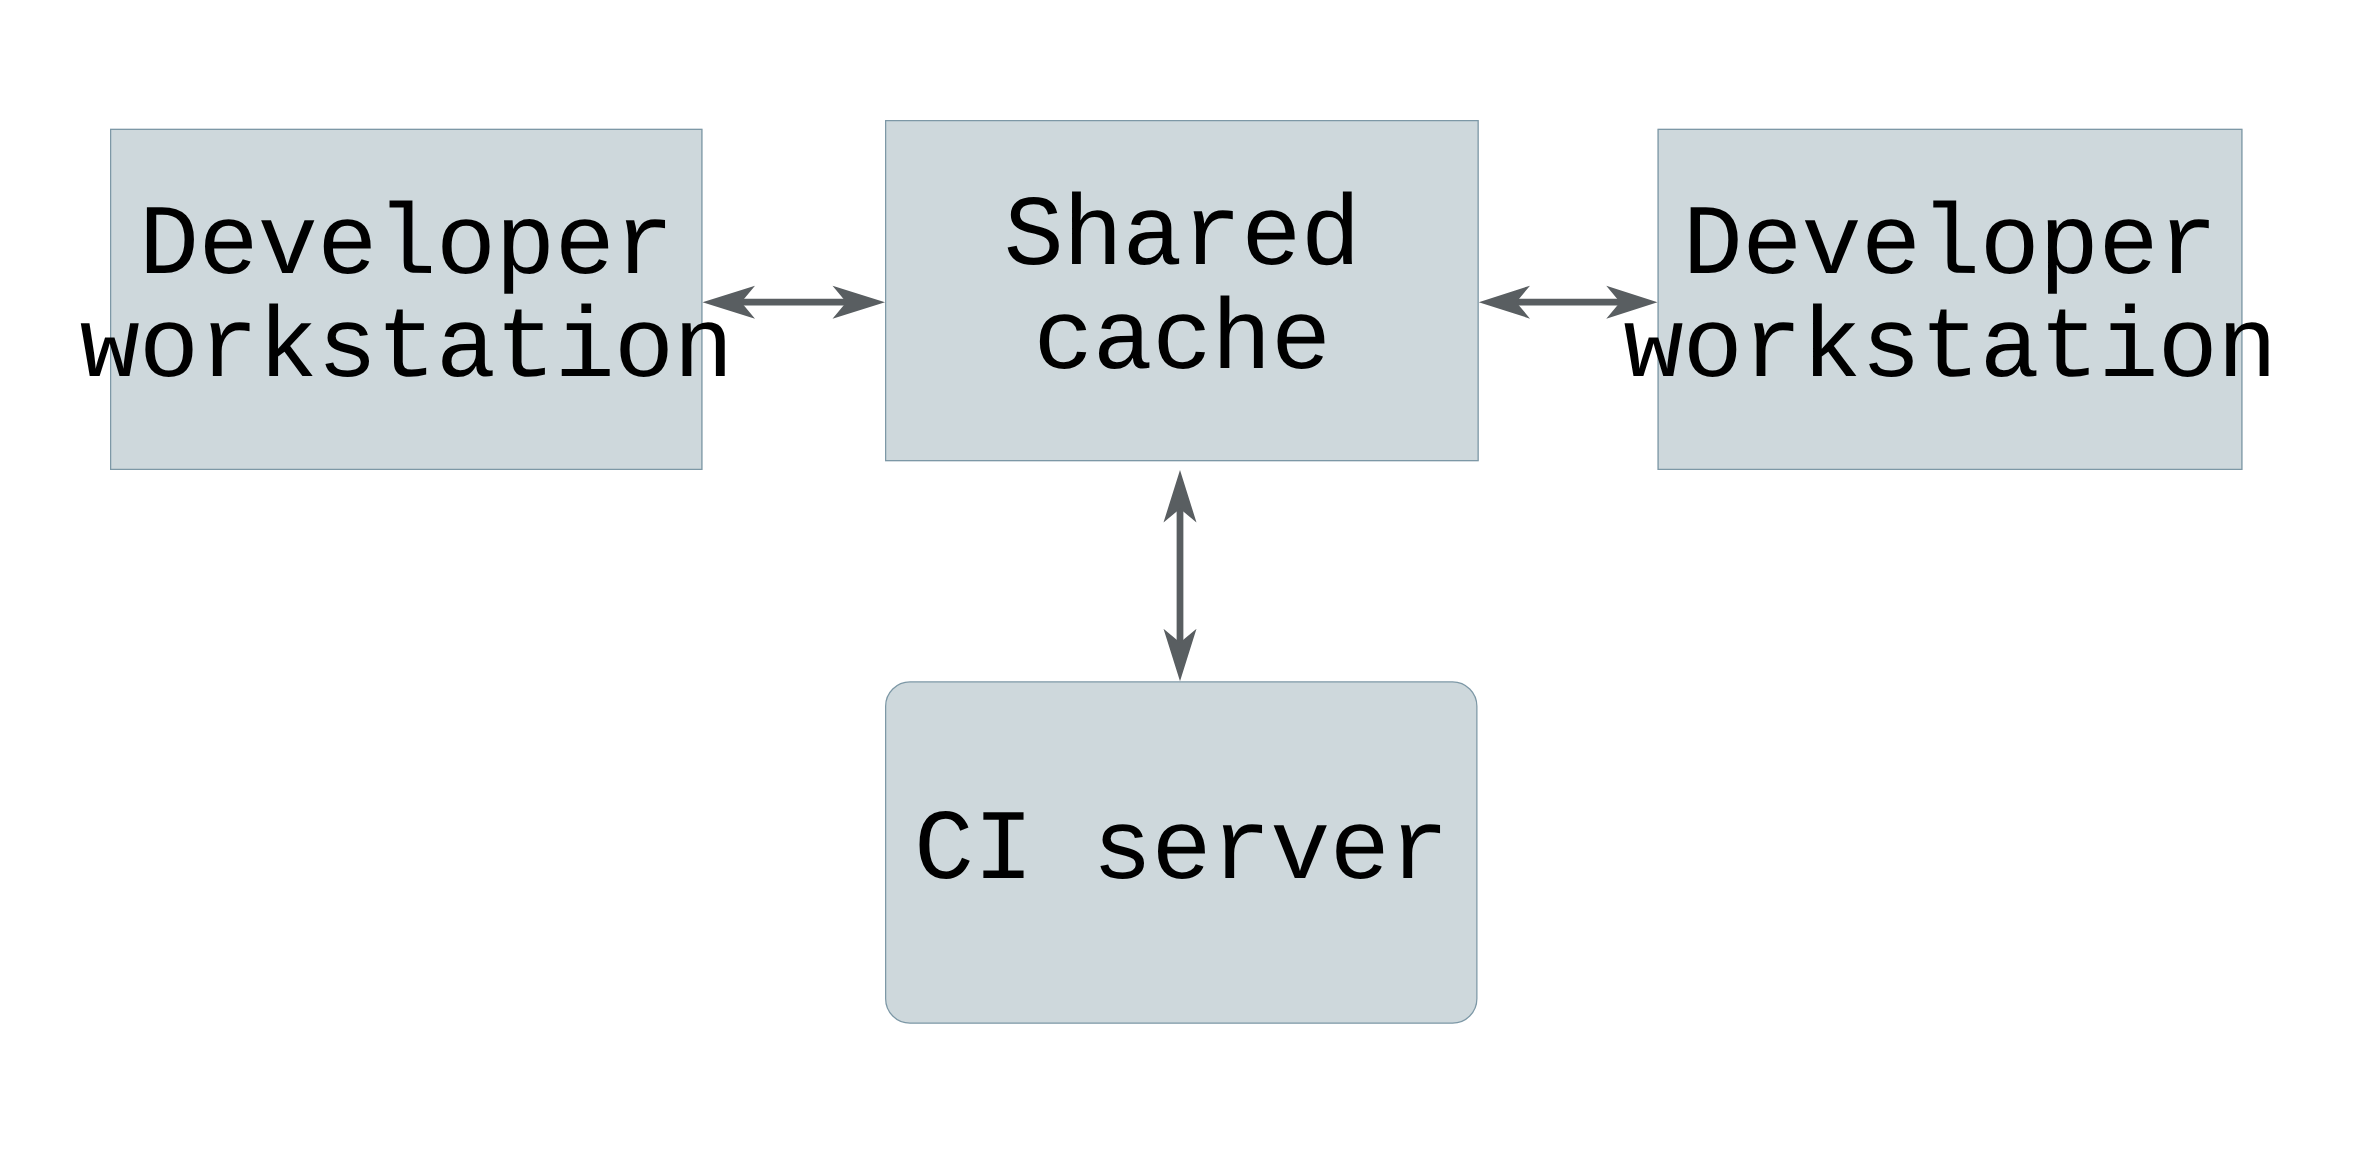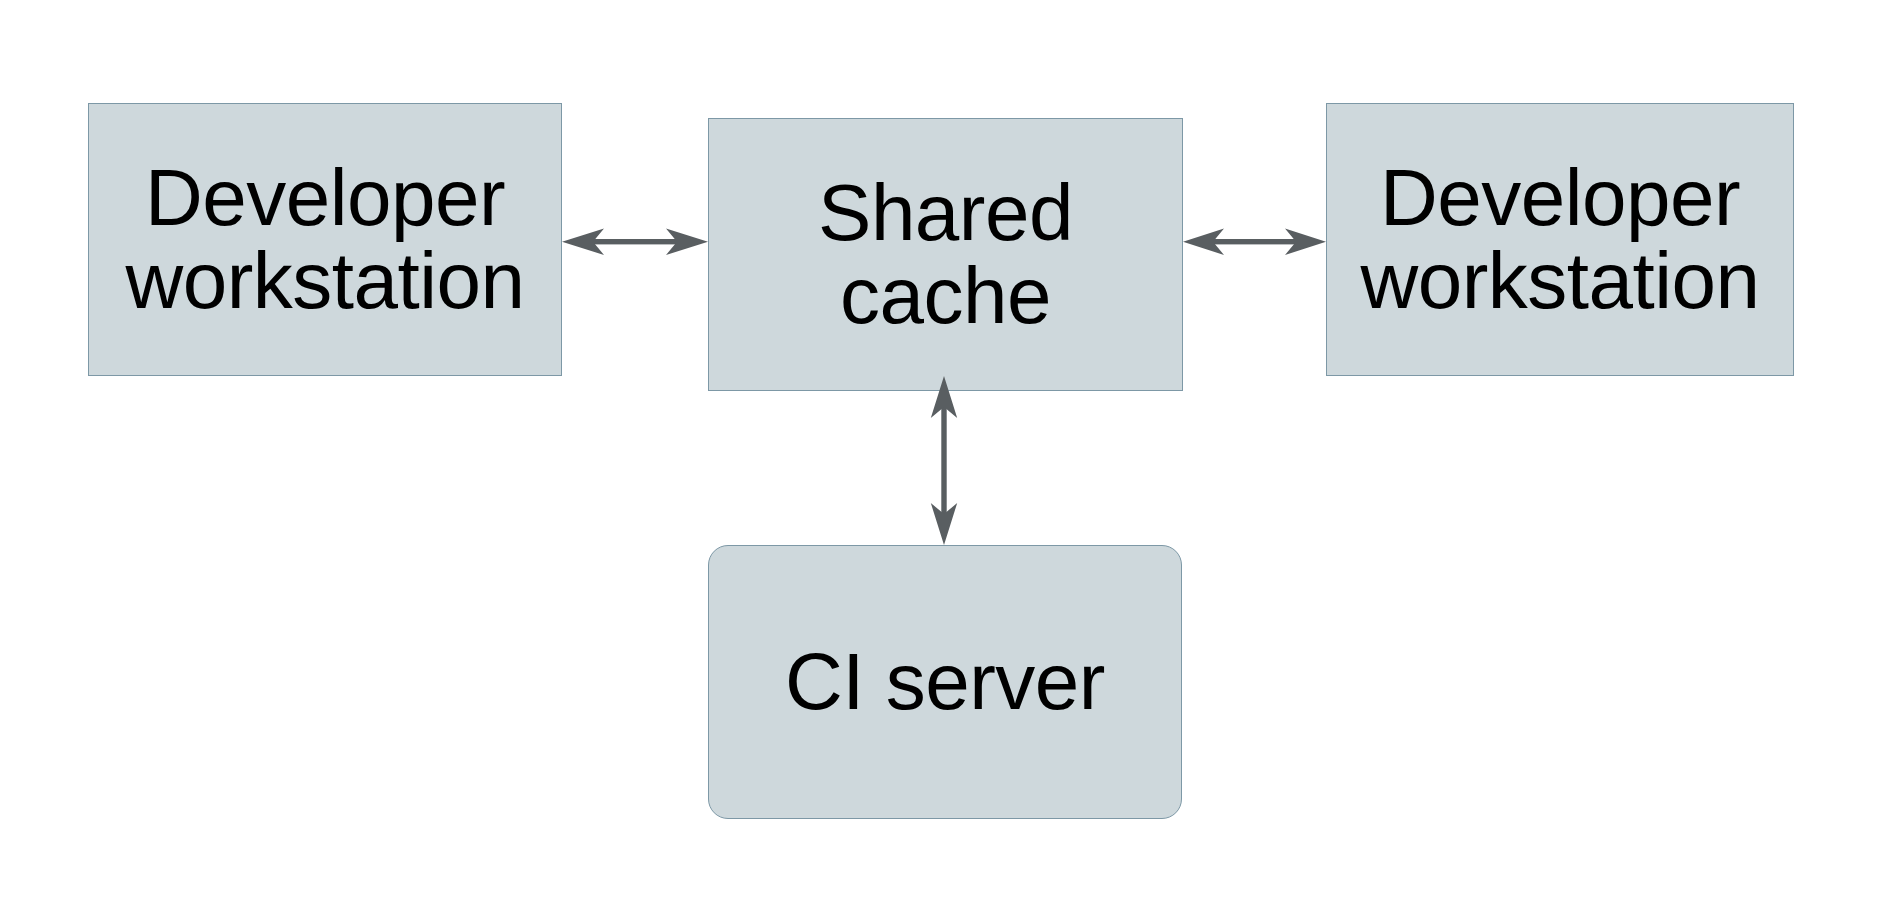--- a/index.html
+++ b/index.html
@@ -22,40 +22,40 @@
     position: absolute;
     box-sizing: border-box;
     background: #ced8dc;
     border: 1.6px solid #7d98a6;
     display: flex;
     align-items: center;
     justify-content: center;
     text-align: center;
   }
   .node-label {
-    font-family: Liberation Sans, sans-serif;
+    font-family: Liberation Mono, monospace;
     font-size: 80px;
     line-height: 1.03;
     color: #000000;
     letter-spacing: -0.5px;
     white-space: pre-line;
     font-weight: 400;
   }
   .edge {
     position: absolute;
     overflow: visible;
   }
   .edge svg {
     display: block;
     overflow: visible;
   }
 
   
   #node-dev-left    { left: 88px;   top: 103px;  width: 474px; height: 273px; }
-  #node-shared-cache{ left: 708px;  top: 118px;  width: 475px; height: 273px; }
+  #node-shared-cache{ left: 708px;  top: 96px;  width: 475px; height: 273px; }
   #node-dev-right   { left: 1326px; top: 103px;  width: 468px; height: 273px; }
   #node-ci-server   { left: 708px;  top: 545px;  width: 474px; height: 274px; border-radius: 20px; }
 
   
   #edge-dev-left-cache  { left: 560px;  top: 215px; width: 150px; height: 54px; }
   #edge-cache-dev-right { left: 1181px; top: 215px; width: 147px; height: 54px; }
   #edge-cache-ci        { left: 917px;  top: 374px; width: 54px;  height: 173px; }
 </style>
 </head>
 <body>

